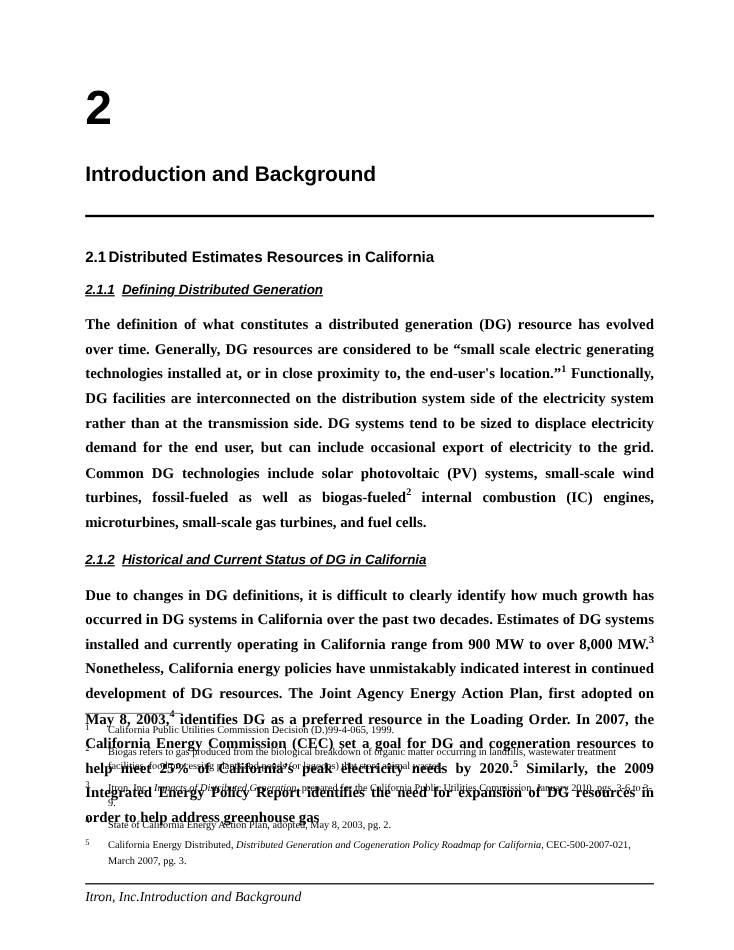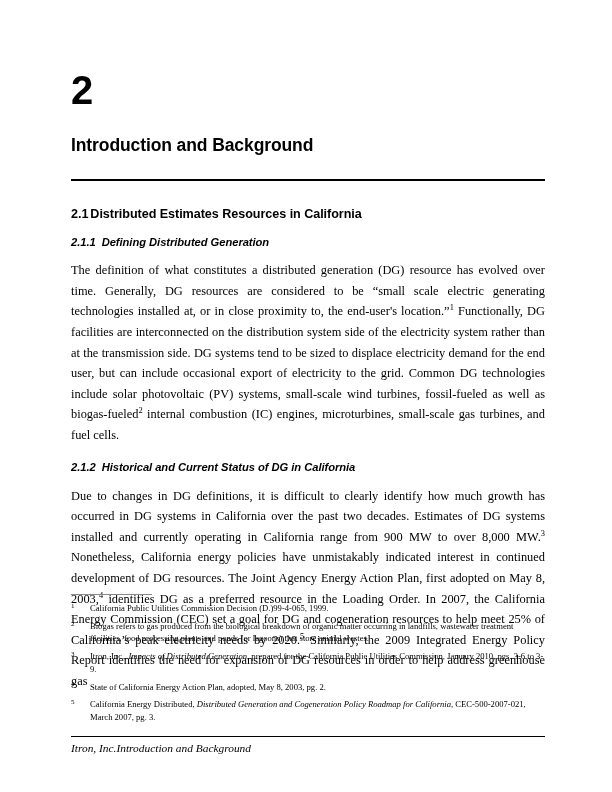--- a/index.html
+++ b/index.html
@@ -62,32 +62,34 @@
   }
   .h2 .num { margin-right: 2px; }
   .h3 {
     font-family: "Liberation Sans", "DejaVu Sans", sans-serif;
     font-weight: bold;
     font-style: italic;
     font-size: 11.2px;
     margin: 0;
     padding-top: 15px;
     letter-spacing: -0.05px;
+    text-decoration: underline;
   }
   .h3 .num { margin-right: 6px; }
 
   
   p.body {
     font-size: 12.4px;
     line-height: 20.6px;
     text-align: justify;
     text-justify: inter-word;
     margin: 0;
     padding-top: 12px;
     hyphens: none;
+    font-weight: bold;
   }
   p.body.tight { padding-top: 13px; }
   sup {
     font-size: 0.68em;
     vertical-align: super;
     line-height: 0;
   }
 
   
   .footnotes {

